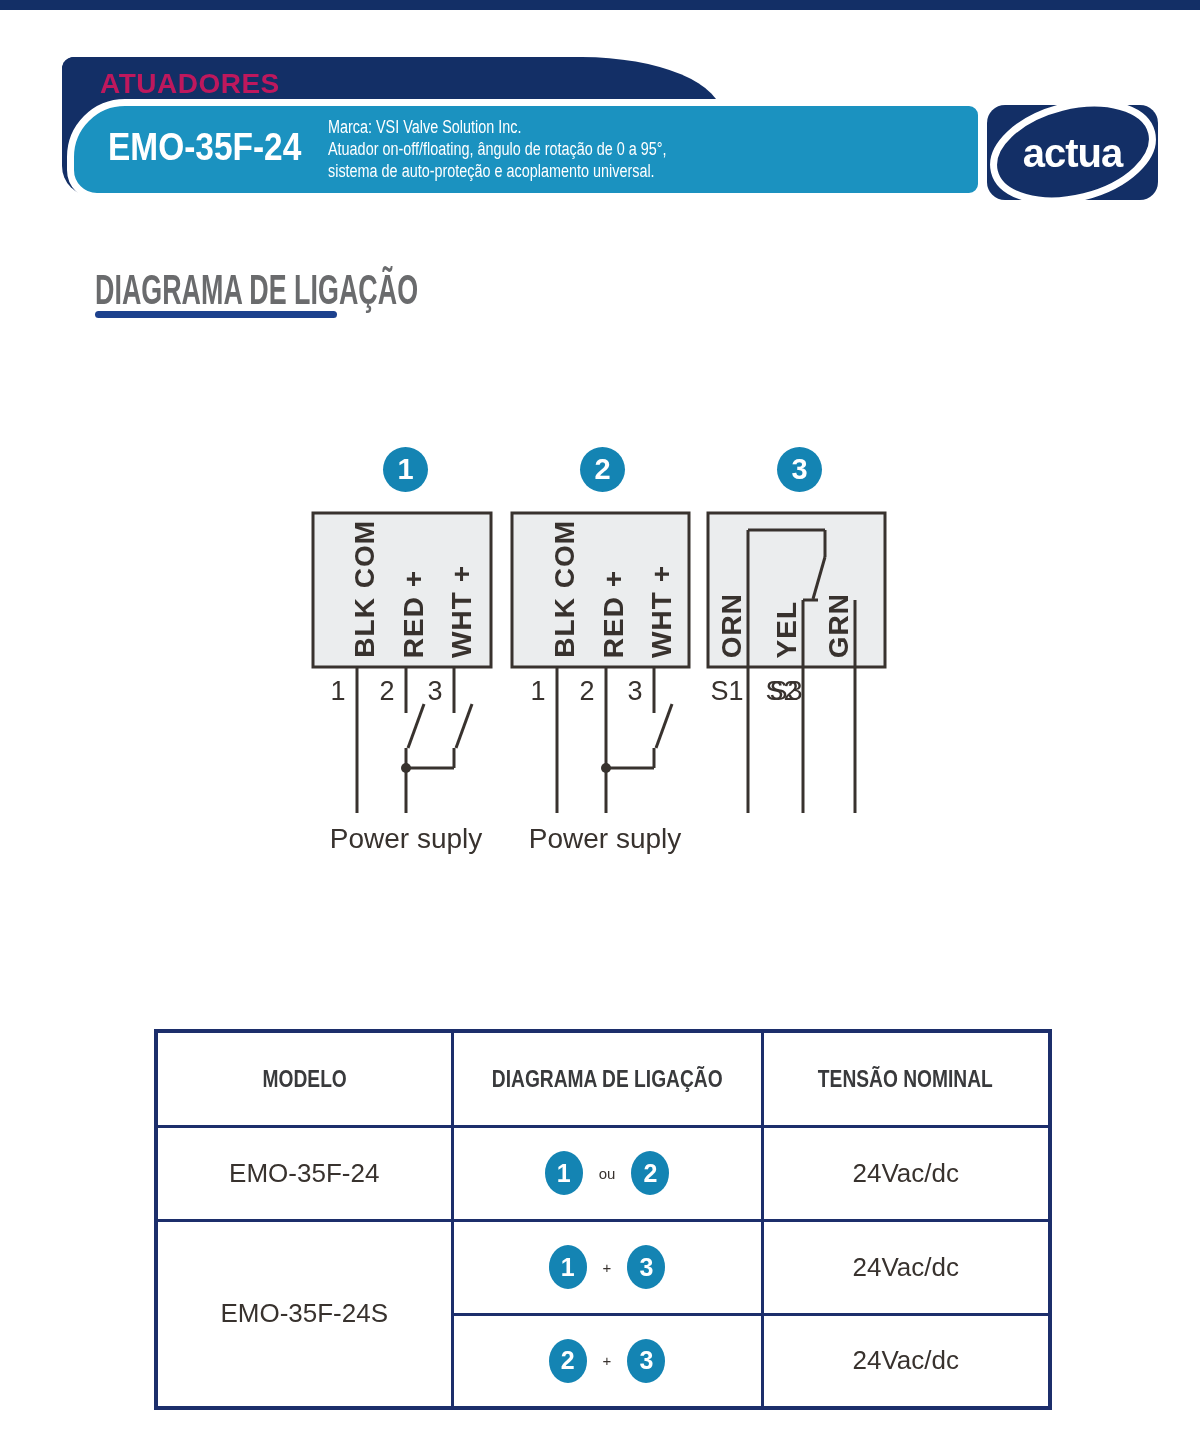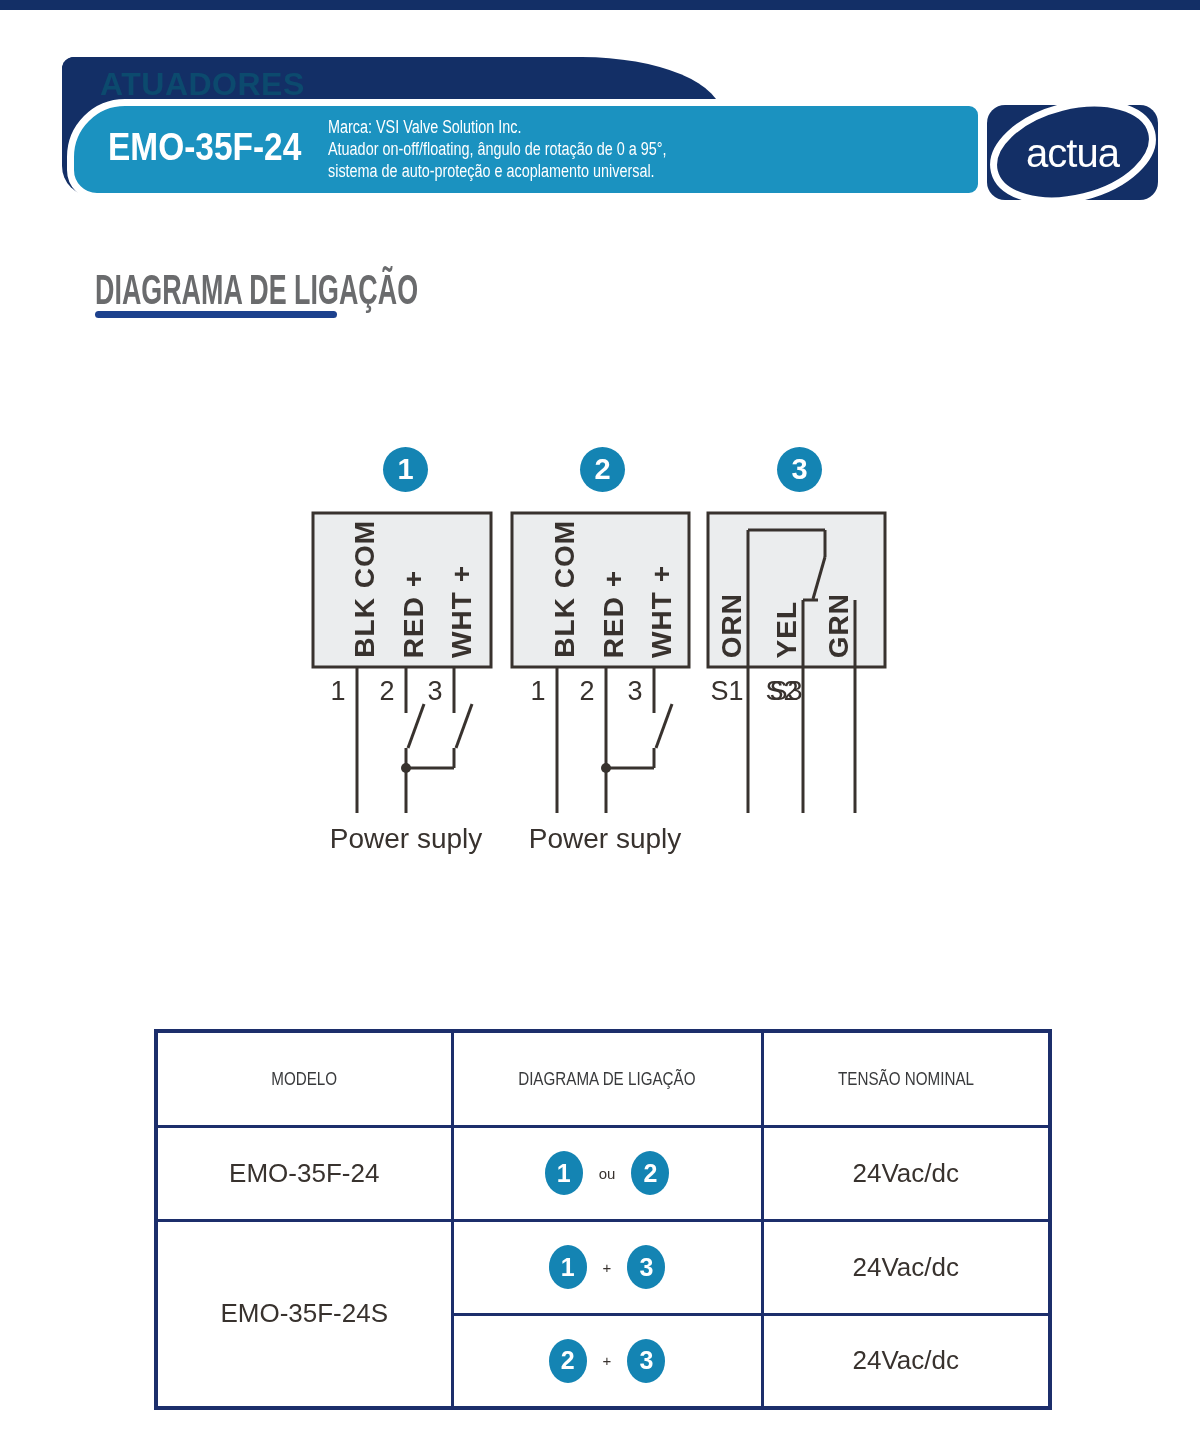--- a/index.html
+++ b/index.html
@@ -14,32 +14,32 @@
   .top-strip { left:0; top:0; width:1200px; height:10px; background:#132f66; }
 
   
   .navy-left  { left:62px; top:57px; width:130px; height:139px; background:#132f66;
                 border-radius:12px 0 0 30px; }
   .navy-top   { left:62px; top:57px; width:520px; height:52px; background:#132f66;
                 border-radius:12px 0 0 0; }
   .navy-swoosh{ left:582px; top:57px; width:140px; height:59px; background:#132f66;
                 border-top-right-radius:140px 59px; }
   .cat-label  { left:100px; top:64px; height:40px; line-height:40px;
-                color:#0c4a6e; font-size:32px; font-weight:700; letter-spacing:.5px;text-align:center; }
+                color:#be185d; font-size:28px; font-weight:700; letter-spacing:.5px;text-align:center; }
   .teal-bar   { left:67px; top:99px; width:918px; height:101px; background:#1b92c0;
                 border:7px solid #ffffff; border-radius:58px 16px 16px 30px; }
   .model-txt  { left:34px; top:20px; color:#ffffff; font-size:38px; font-weight:700;
                 transform:scaleX(.88); transform-origin:left center; white-space:nowrap; }
   .desc       { left:254px; top:10px; color:#ffffff; font-size:18px; line-height:22px;
                 transform:scaleX(.8); transform-origin:left top; white-space:nowrap; }
   .logo       { left:987px; top:105px; width:171px; height:95px; background:#132f66;
                 border-radius:18px; overflow:hidden; }
   .logo svg   { position:absolute; left:0; top:0; }
   .logo-text  { left:0; top:0; width:171px; height:95px; display:flex; align-items:center;
-                justify-content:center; color:#ffffff; font-size:40px; font-weight:400;
+                justify-content:center; color:#ffffff; font-size:40px; font-weight:700;
                 letter-spacing:-1px; padding-top:2px; }
 
   
   .sec-title  { left:95px; top:266px; color:#6a6b6d; font-size:42px; font-weight:700;
                 transform:scaleX(.64); transform-origin:left top; white-space:nowrap; }
   .sec-rule   { left:95px; top:311px; width:242px; height:7px; background:#1d418d;
                 border-radius:4px; }
 
   
   .diagrams   { left:0; top:440px; width:1200px; height:450px; }
@@ -54,21 +54,21 @@
                 font-size:27px; color:#38322e; }
   .caption    { position:absolute; top:383px; width:220px; text-align:center;
                 font-size:28px; color:#38322e; }
 
   
   .spec-table { position:absolute; left:154px; top:1029px; border-collapse:collapse; }
   .spec-table th, .spec-table td {
                 border:3px solid #1c2e6b; text-align:center; vertical-align:middle;
                 background:#ffffff; }
   .spec-table { border:4px solid #1c2e6b; }
-  .spec-table th { height:95px; font-size:19px; font-weight:400; color:#393a3c; }
+  .spec-table th { height:95px; font-size:24px; font-weight:700; color:#393a3c; }
   .spec-table td { height:94px; font-size:26px; color:#38322e; }
   .c-model { width:296px; } .c-diag { width:310px; } .c-volt { width:288px; }
   .cond    { display:inline-block; transform:scaleX(.8); white-space:nowrap; }
   .combo   { display:flex; align-items:center; justify-content:center; gap:16px; }
   .tbadge  { width:38px; height:44px; border-radius:50%; background:#1484b3;
              color:#ffffff; font-size:25px; font-weight:700; display:flex;
              align-items:center; justify-content:center; }
   .op      { font-size:15px; color:#38322e; }
 </style>
 </head>

